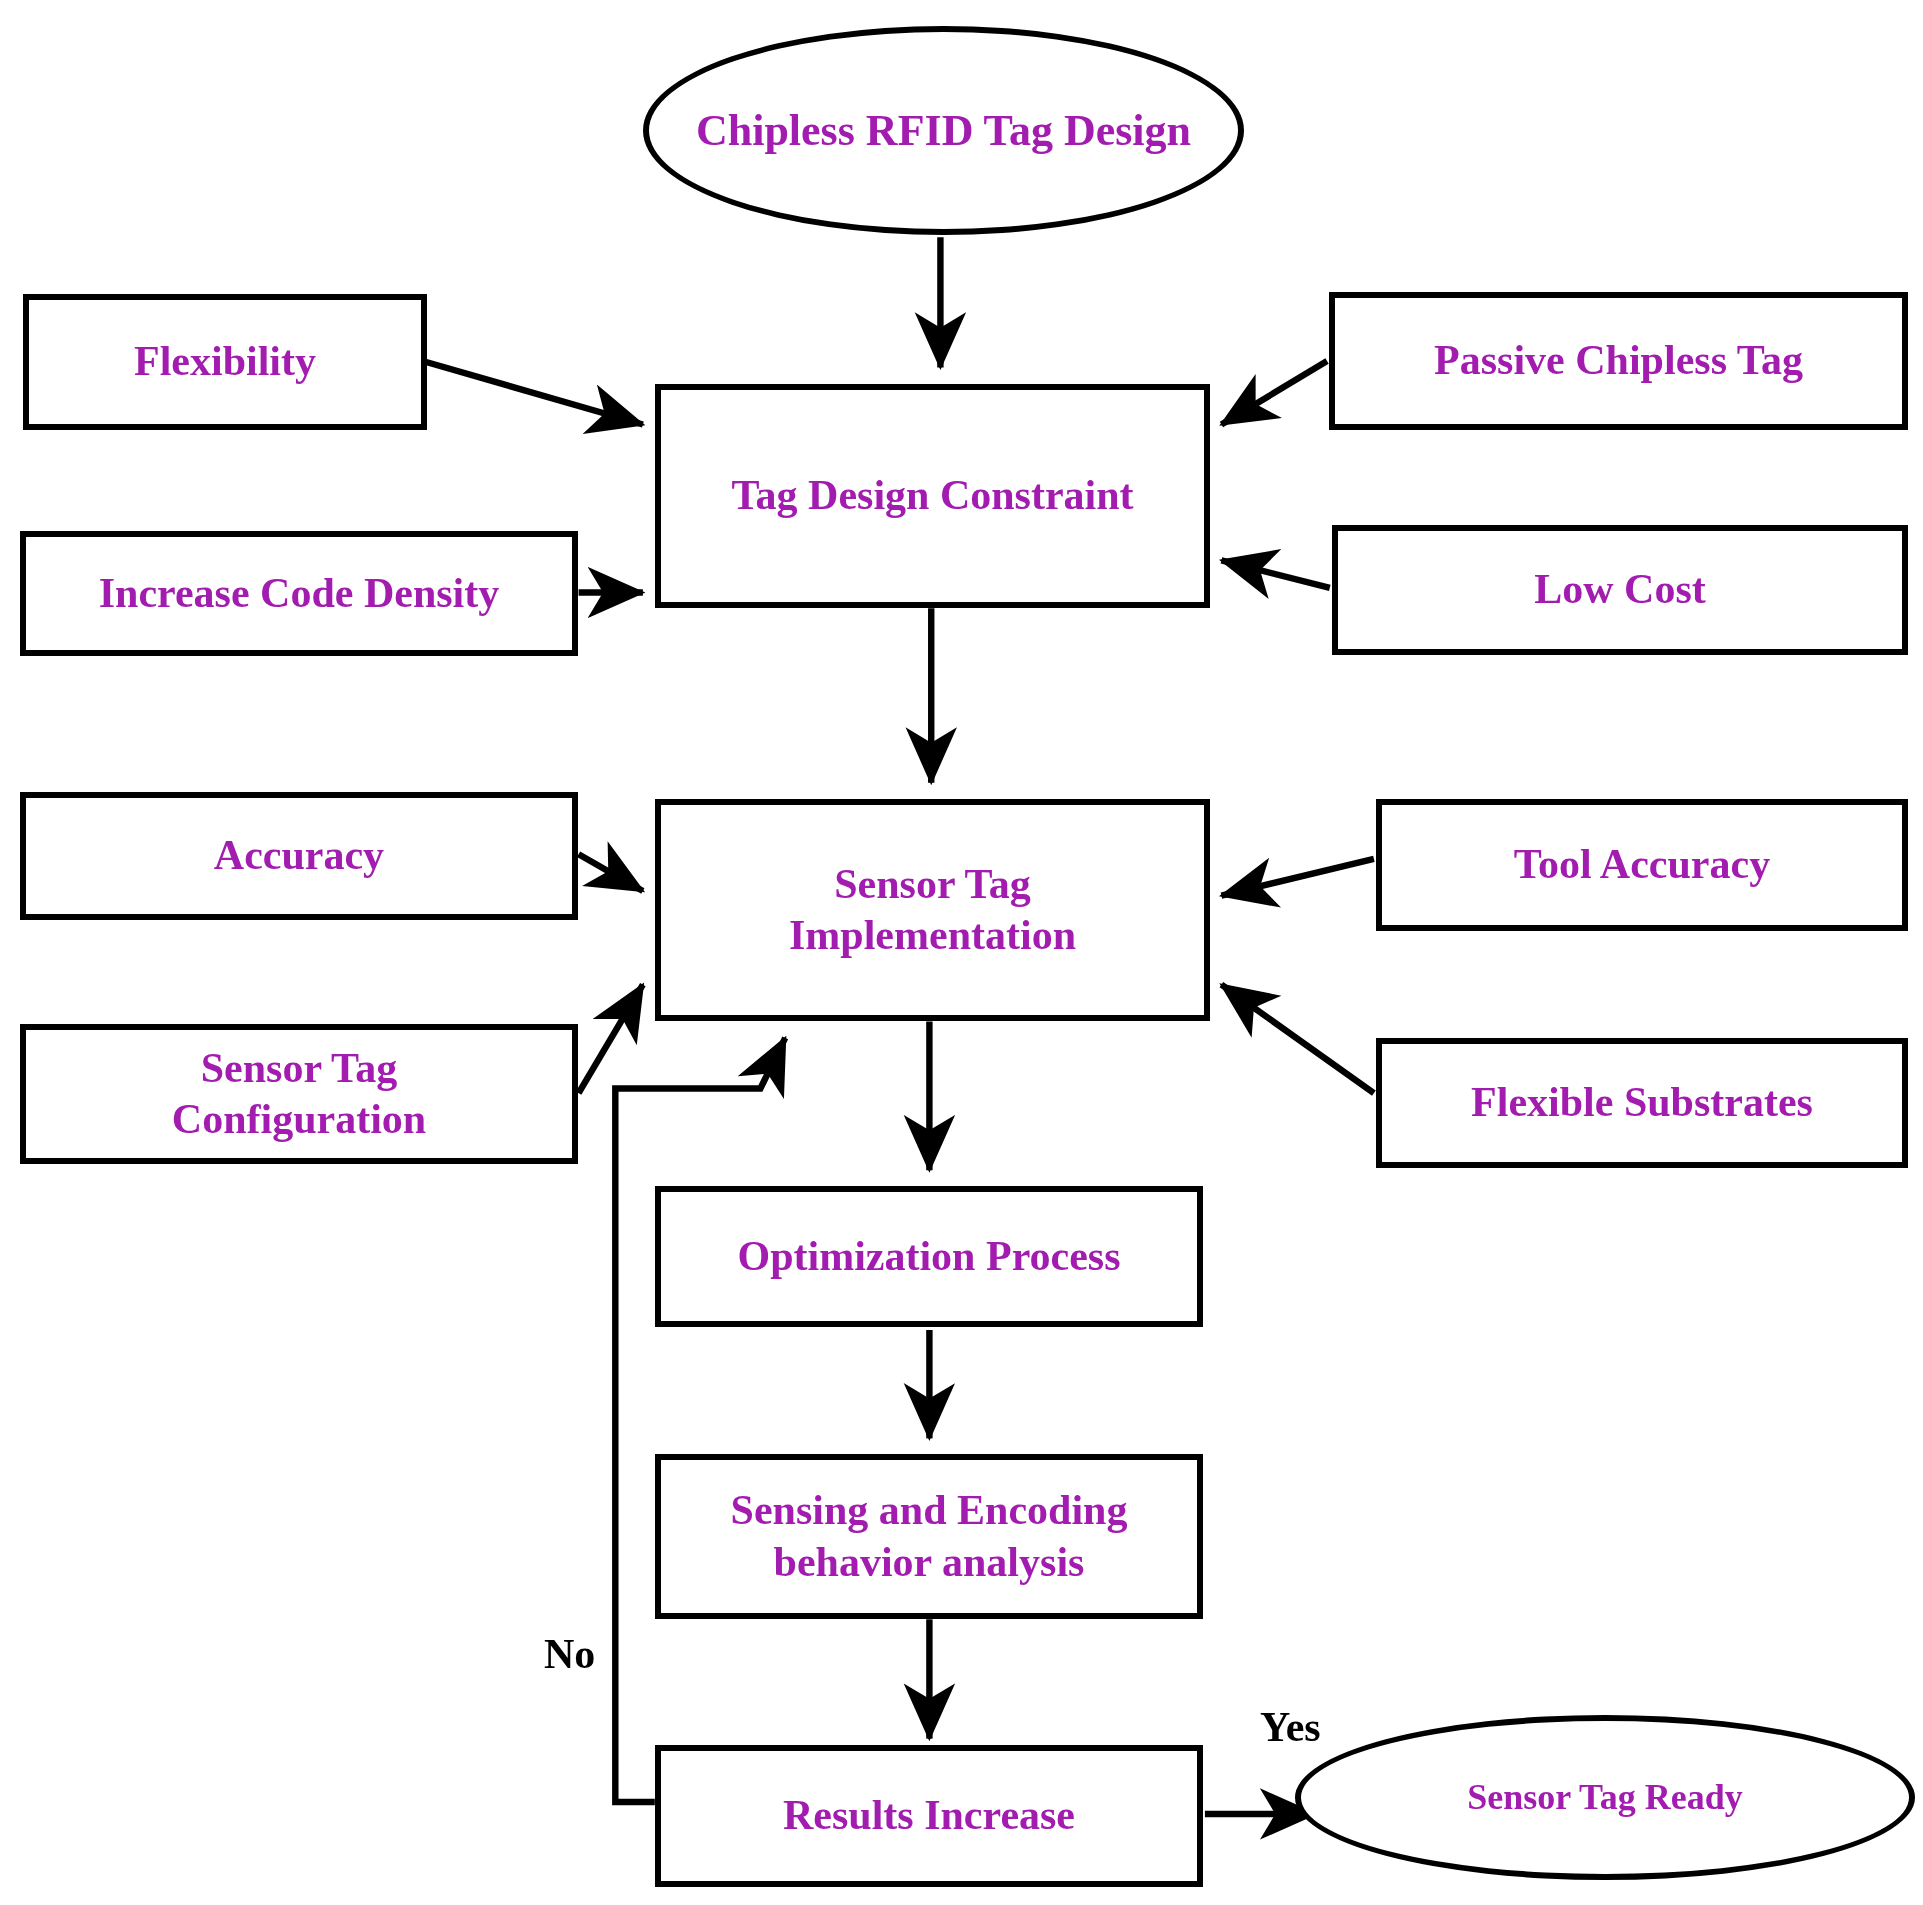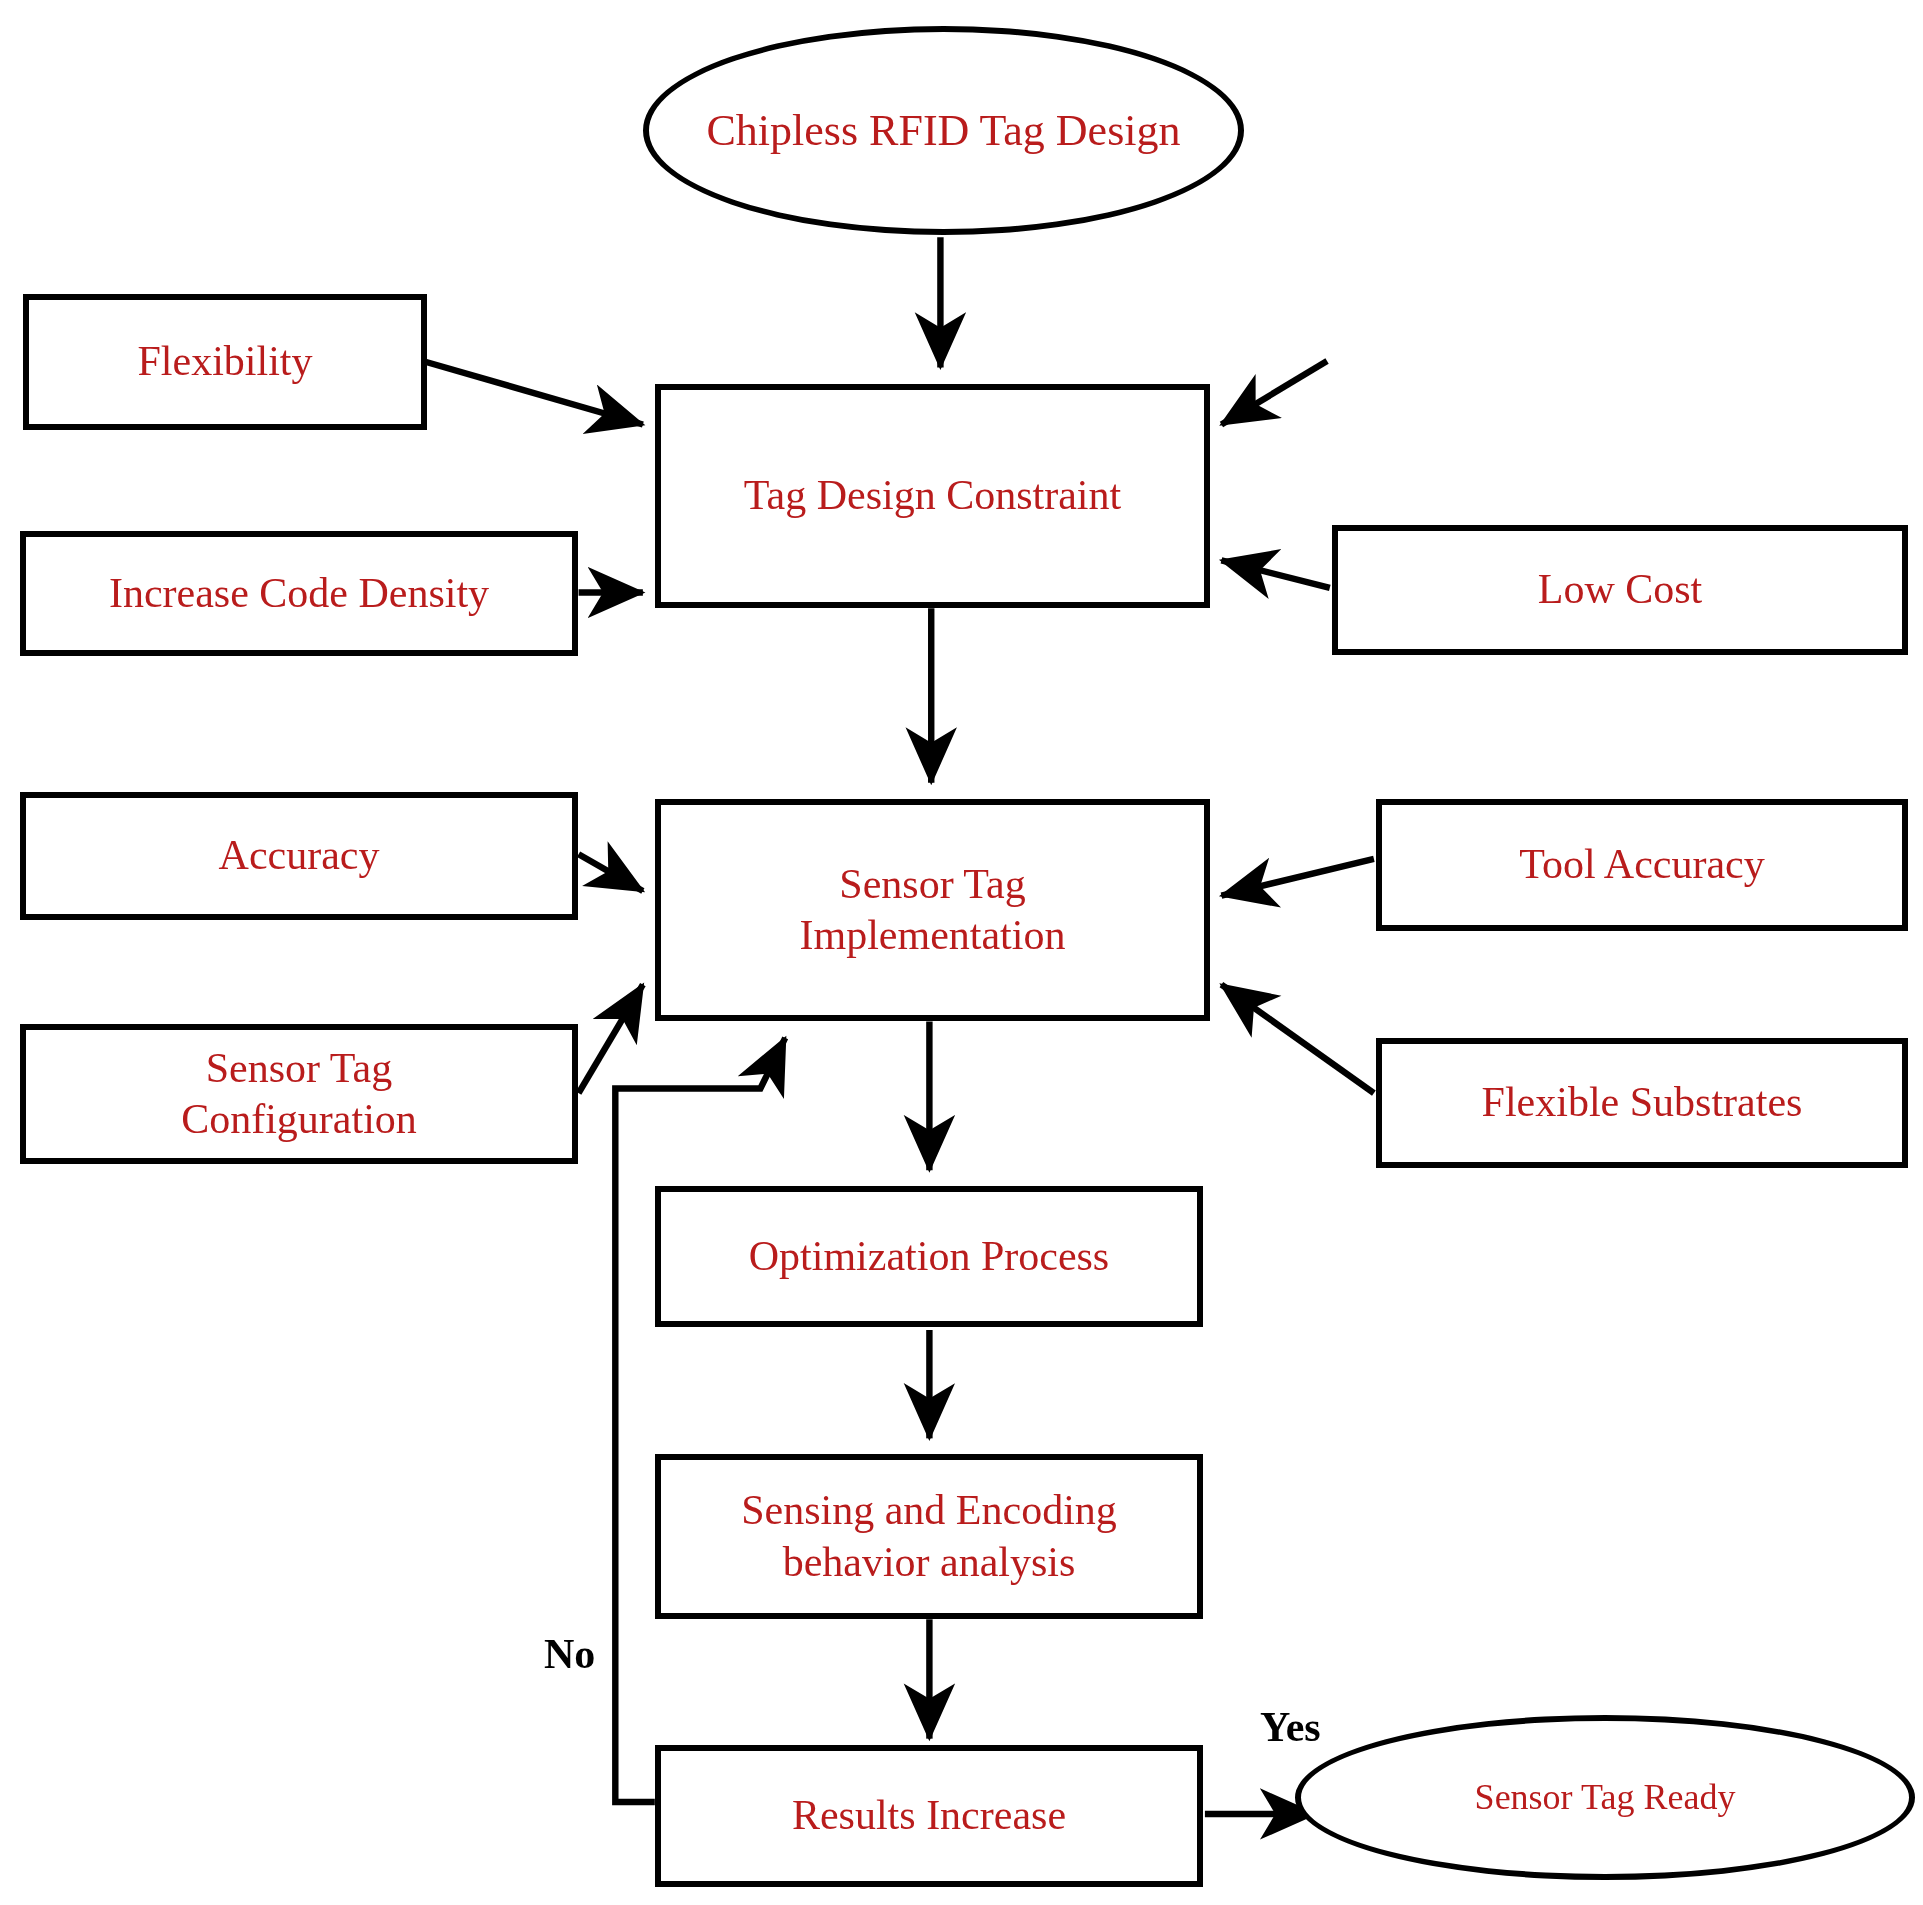--- a/index.html
+++ b/index.html
@@ -1,20 +1,20 @@
 <!DOCTYPE html>
 <html style="font-size:14.7px"><head>
 <meta charset="utf-8">
 <style>
   html,body{margin:0;padding:0;background:#ffffff;}
   body{width:1924px;height:1906px;overflow:hidden;font-family:"Liberation Serif",serif;}
   #stage{position:relative;width:1924px;height:1906px;background:#fff;}
   svg.edges{position:absolute;left:0;top:0;width:1924px;height:1906px;pointer-events:none;}
   .node{position:absolute;box-sizing:border-box;display:flex;align-items:center;justify-content:center;
-        text-align:center;background:#fff;color:#b91c1c;font-weight:normal;line-height:1.22;}
+        text-align:center;background:#fff;color:#a21caf;font-weight:bold;line-height:1.22;}
   .rect{border:6.4px solid #000;}
   .ellipse{border:6.4px solid #000;border-radius:50%;}
   .lbl{position:absolute;font-weight:bold;color:#000;}
 </style>
 </head>
 <body>
 
 <div id="stage">
 
   <svg class="edges" viewBox="0 0 2095 2075">
@@ -58,20 +58,23 @@
   </svg>
 
   <div class="node ellipse" style="left:643px;top:26px;width:601px;height:209px;font-size:44px;">
     <span>Chipless RFID Tag Design</span>
   </div>
 
   <div class="node rect" style="left:23px;top:294px;width:404px;height:136px;font-size:42px;">
     <span>Flexibility</span>
   </div>
 
+  <div class="node rect" style="left:1329px;top:292px;width:579px;height:138px;font-size:42px;">
+    <span>Passive Chipless Tag</span>
+  </div>
 
   <div class="node rect" style="left:655px;top:384px;width:555px;height:224px;font-size:42px;">
     <span>Tag Design Constraint</span>
   </div>
 
   <div class="node rect" style="left:20px;top:531px;width:558px;height:125px;font-size:42px;">
     <span>Increase Code Density</span>
   </div>
 
   <div class="node rect" style="left:1332px;top:525px;width:576px;height:130px;font-size:42px;">

